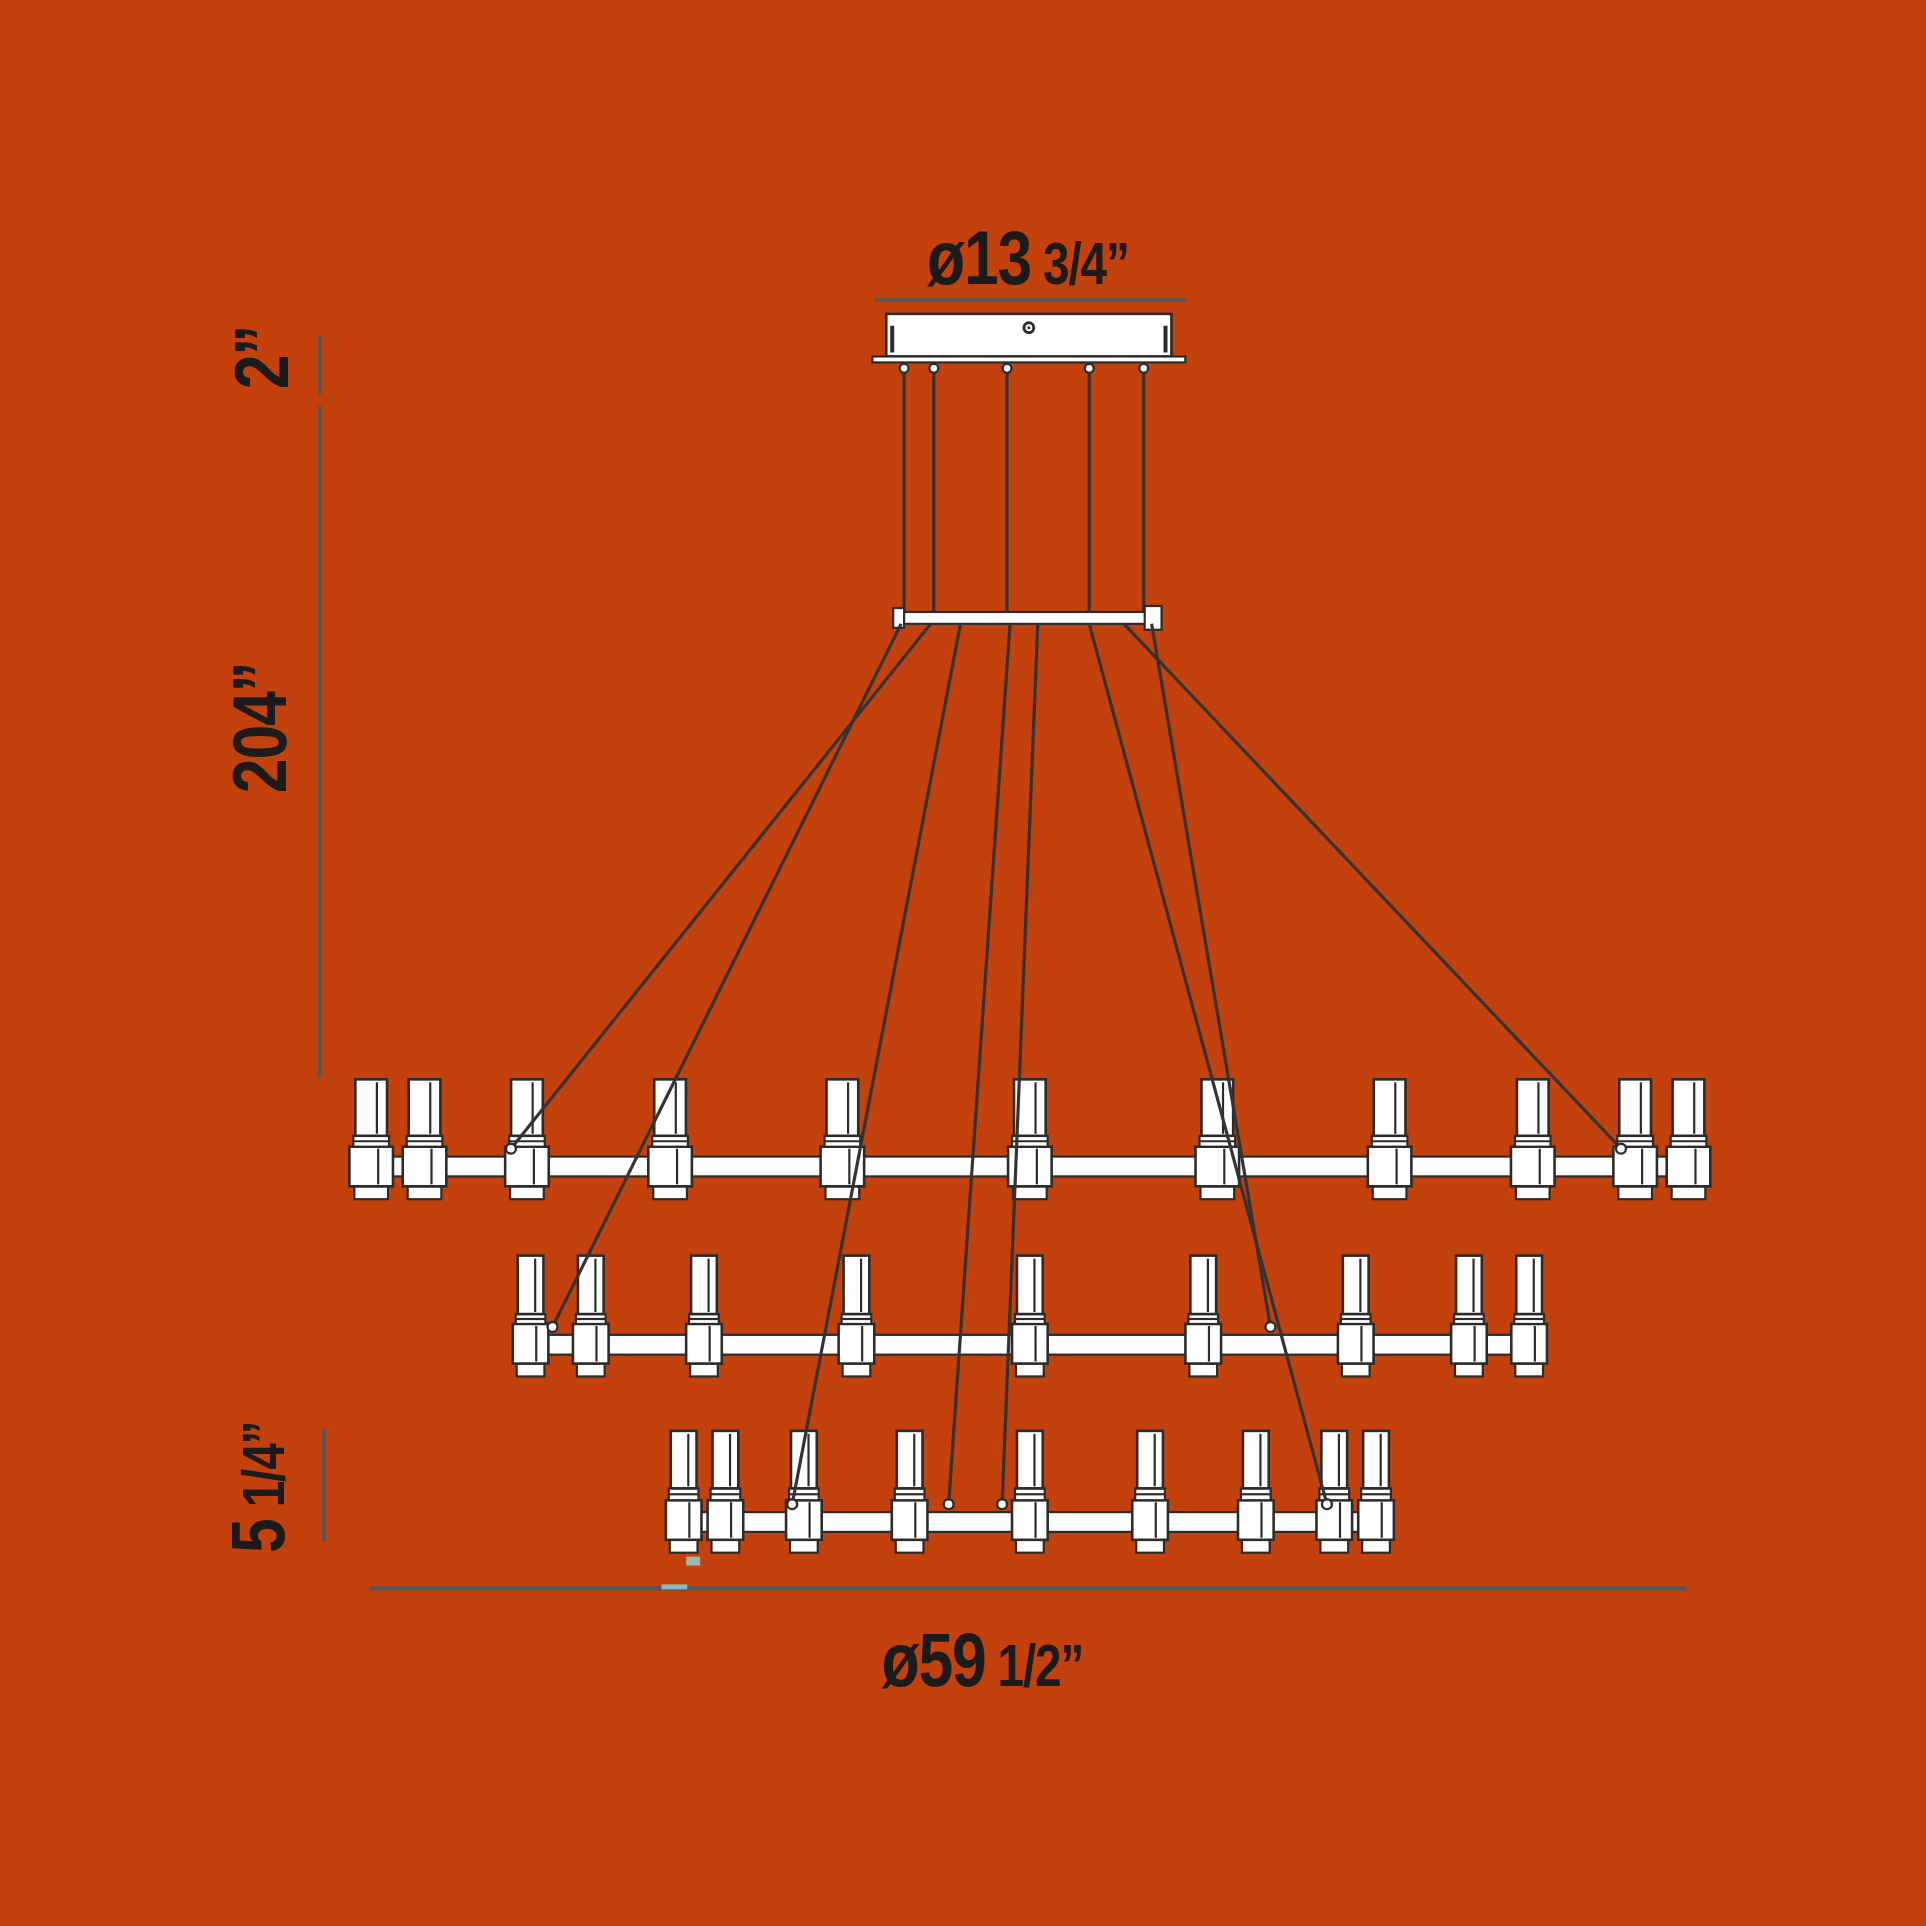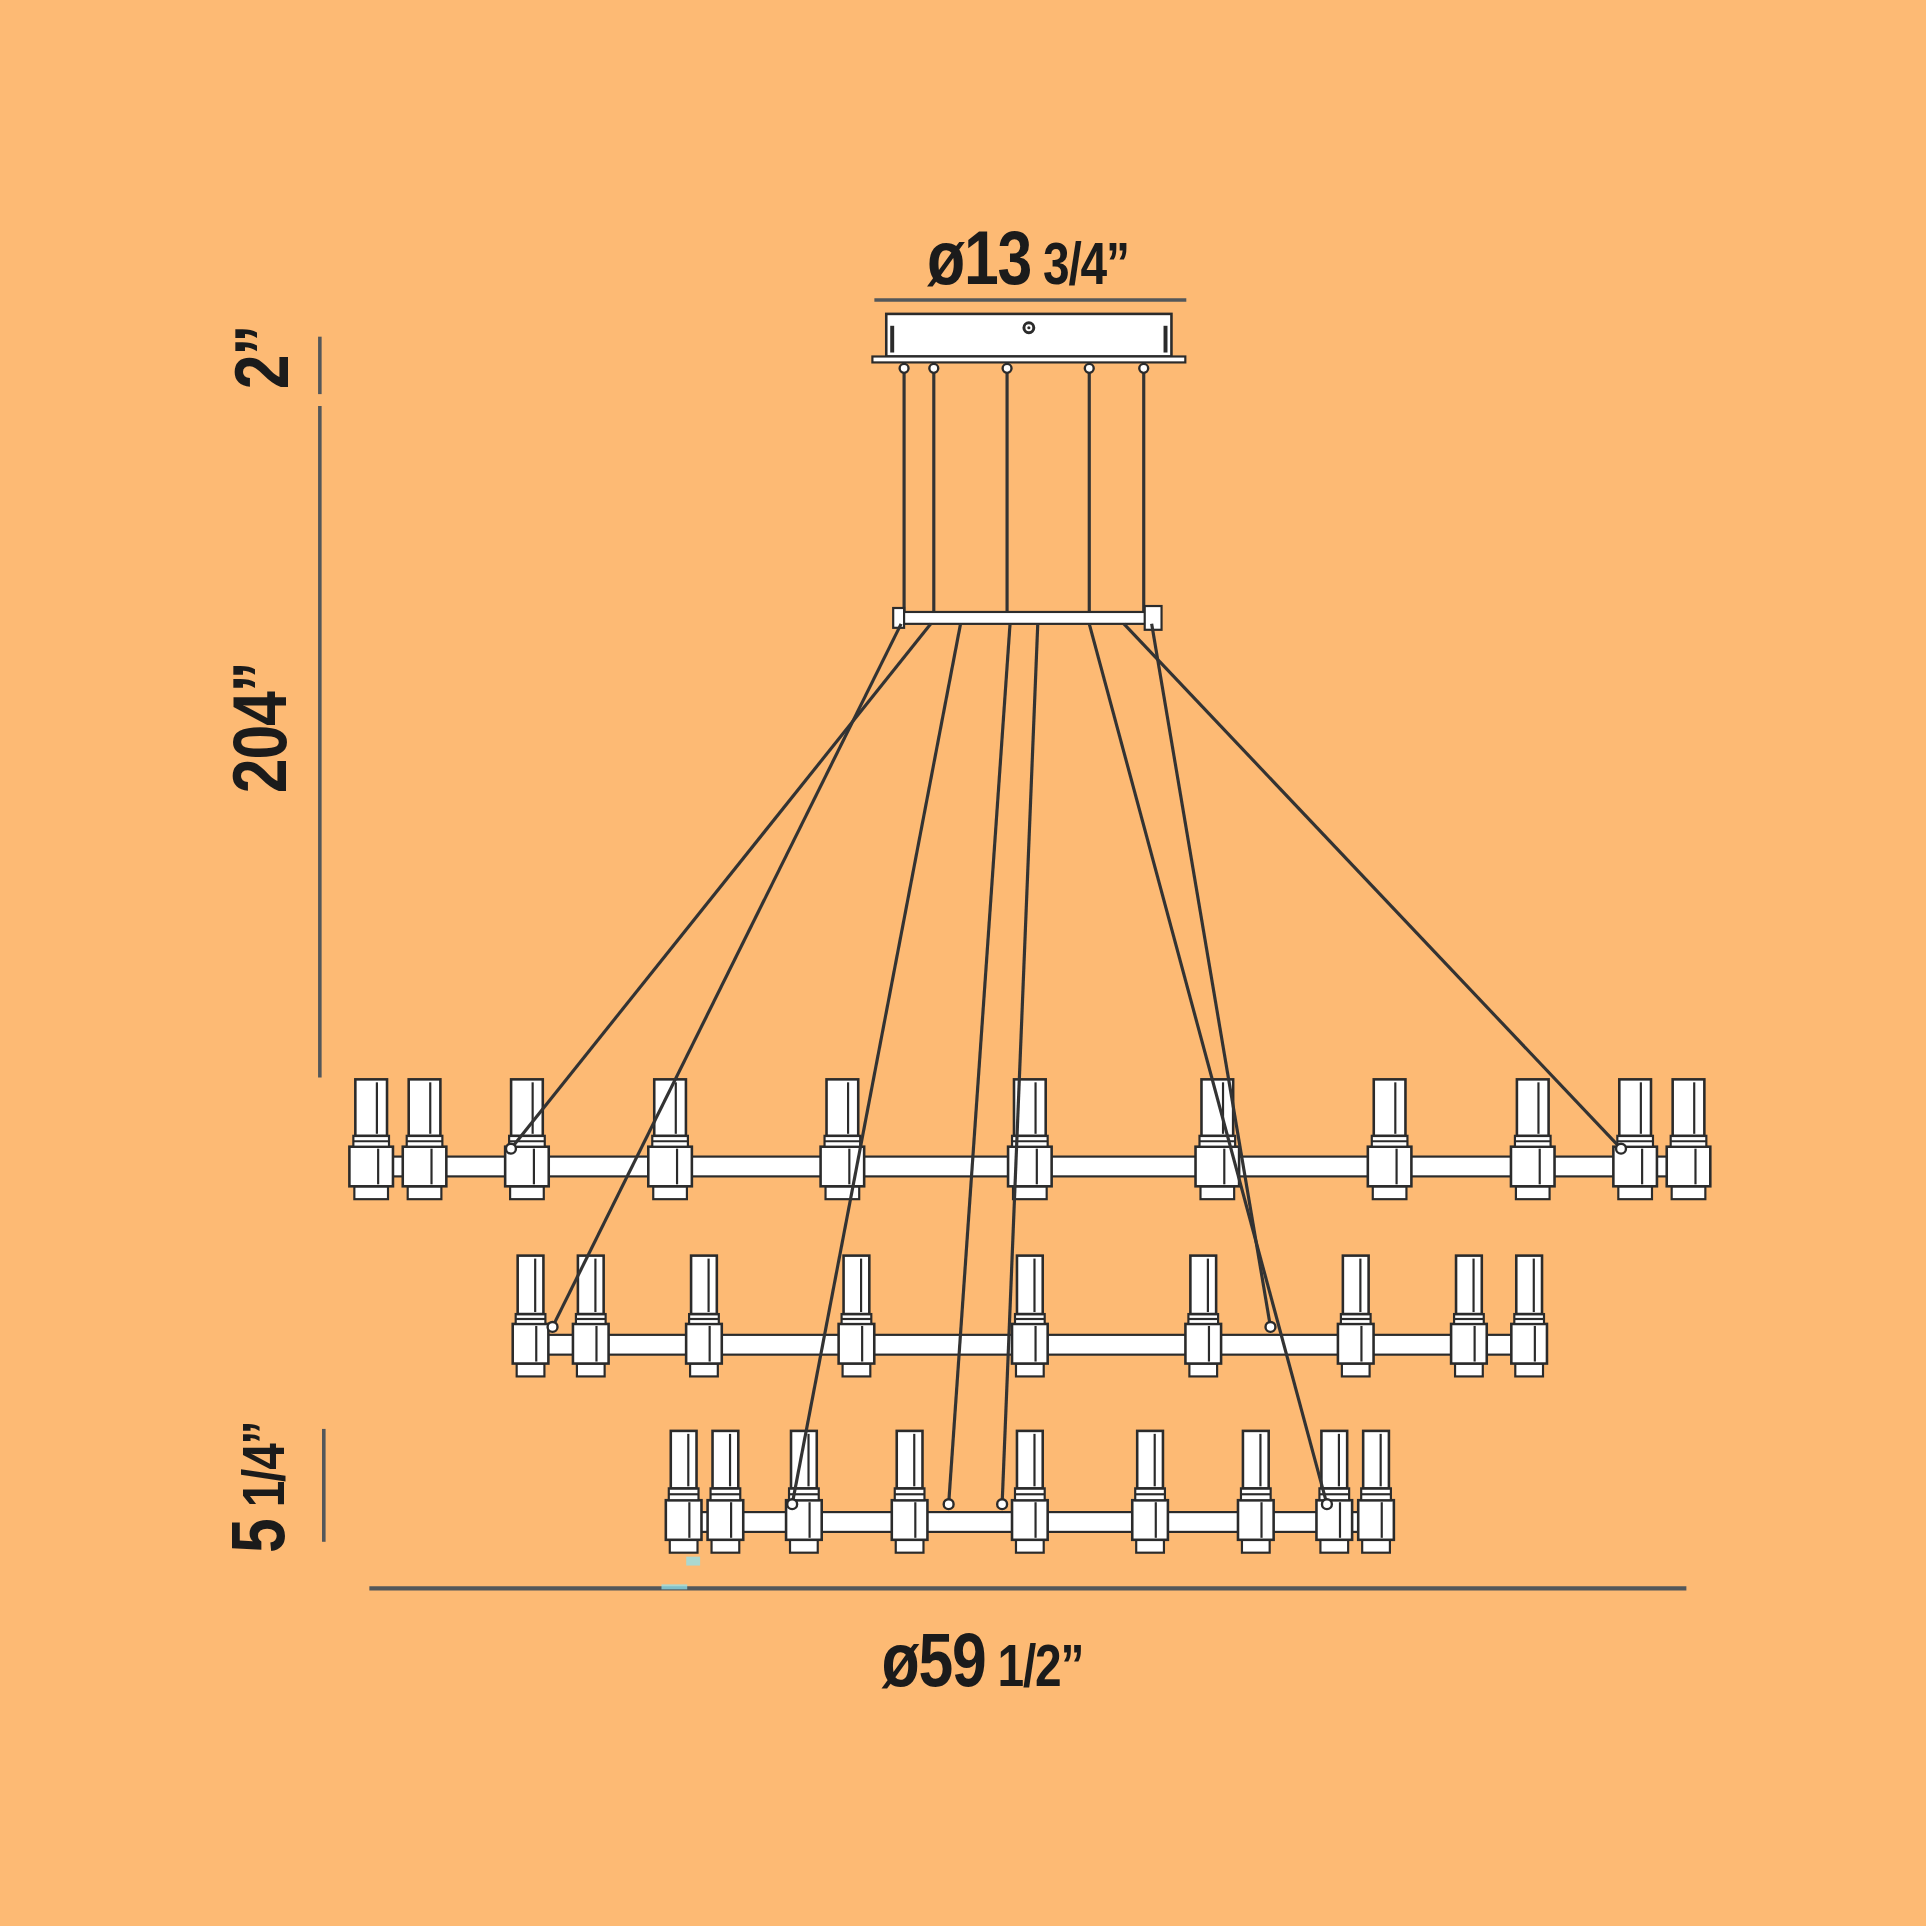--- a/index.html
+++ b/index.html
@@ -1,16 +1,16 @@
 <!DOCTYPE html>
 <html><head>
 <meta charset="utf-8">
 <style>
   html,body{margin:0;padding:0;background:#ffffff;}
-  .stage{position:relative;width:1927px;height:1927px;background:#fdba74;overflow:hidden;}
+  .stage{position:relative;width:1927px;height:1927px;background:#c2410c;overflow:hidden;}
   svg{position:absolute;left:0;top:0;width:100%;height:100%;}
   .dim-label{font-family:"Liberation Sans", sans-serif;font-weight:700;fill:#1b1b1b;
              letter-spacing:-1.5px;text-anchor:middle;}
   .dim-label .big{font-size:77px;}
   .dim-label .small{font-size:59px;}
   .big-only{font-size:77px;}
 </style>
 </head>
 <body>
 

